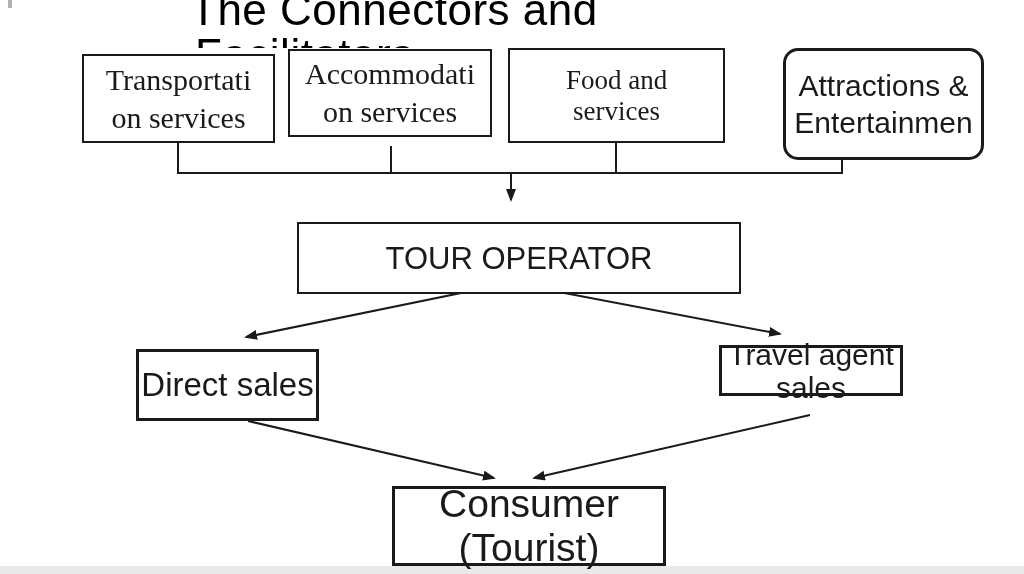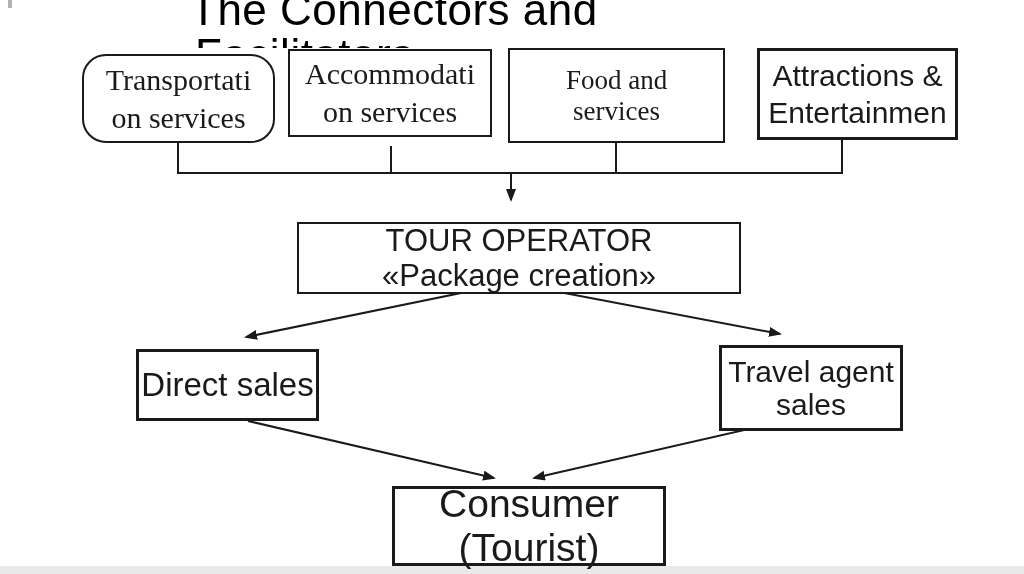--- a/index.html
+++ b/index.html
@@ -57,27 +57,27 @@
     display: flex;
     flex-direction: column;
     align-items: center;
     justify-content: center;
     text-align: center;
     box-sizing: border-box;
   }
   .serif { font-family: "Liberation Serif", serif; }
   .sans  { font-family: "Liberation Sans", sans-serif; }
 
-  .box-transportation { left: 82px;  top: 54px;  width: 193px; height: 89px; font-size: 30px; line-height: 38px; border-radius: 24px; }
+  .box-transportation { left: 82px;  top: 54px;  width: 193px; height: 89px; font-size: 30px; line-height: 38px; }
   .box-accommodation  { left: 288px; top: 49px;  width: 204px; height: 88px; font-size: 30px; line-height: 38px; text-align: right; }
   .box-food           { left: 508px; top: 48px;  width: 217px; height: 95px; font-size: 27px; line-height: 31px; text-align: center; }
-  .box-attractions    { left: 757px; top: 48px;  width: 201px; height: 92px; font-size: 30px; line-height: 37px; border-width: 3px; }
+  .box-attractions    { left: 783px; top: 48px;  width: 201px; height: 112px; font-size: 30px; line-height: 37px; border-width: 3px; border-radius: 15px; }
   .box-tour           { left: 297px; top: 222px; width: 444px; height: 72px; font-size: 31px; line-height: 35px; }
   .box-direct         { left: 136px; top: 349px; width: 183px; height: 72px; font-size: 33px; border-width: 3px; }
-  .box-travel         { left: 719px; top: 345px; width: 184px; height: 86px; font-size: 30px; line-height: 33px; border-width: 3px; }
+  .box-travel         { left: 719px; top: 345px; width: 184px; height: 51px; font-size: 30px; line-height: 33px; border-width: 3px; }
   .box-consumer       { left: 392px; top: 486px; width: 274px; height: 80px; font-size: 39px; border-width: 3px; }
 </style>
 </head>
 <body>
 
 <div class="slide-title">
   <div class="line1">The Connectors and</div>
   <div class="line2">Facilitators</div>
 </div>
 
@@ -126,21 +126,20 @@
   <div>services</div>
 </div>
 
 <div class="box sans box-attractions">
   <div>Attractions &amp;</div>
   <div>Entertainmen</div>
 </div>
 
 <div class="box sans box-tour">
   <div>TOUR OPERATOR</div>
-  <div>«Package creation»</div>
 </div>
 
 <div class="box sans box-direct">
   <div>Direct sales</div>
 </div>
 
 <div class="box sans box-travel">
   <div>Travel agent</div>
   <div>sales</div>
 </div>

